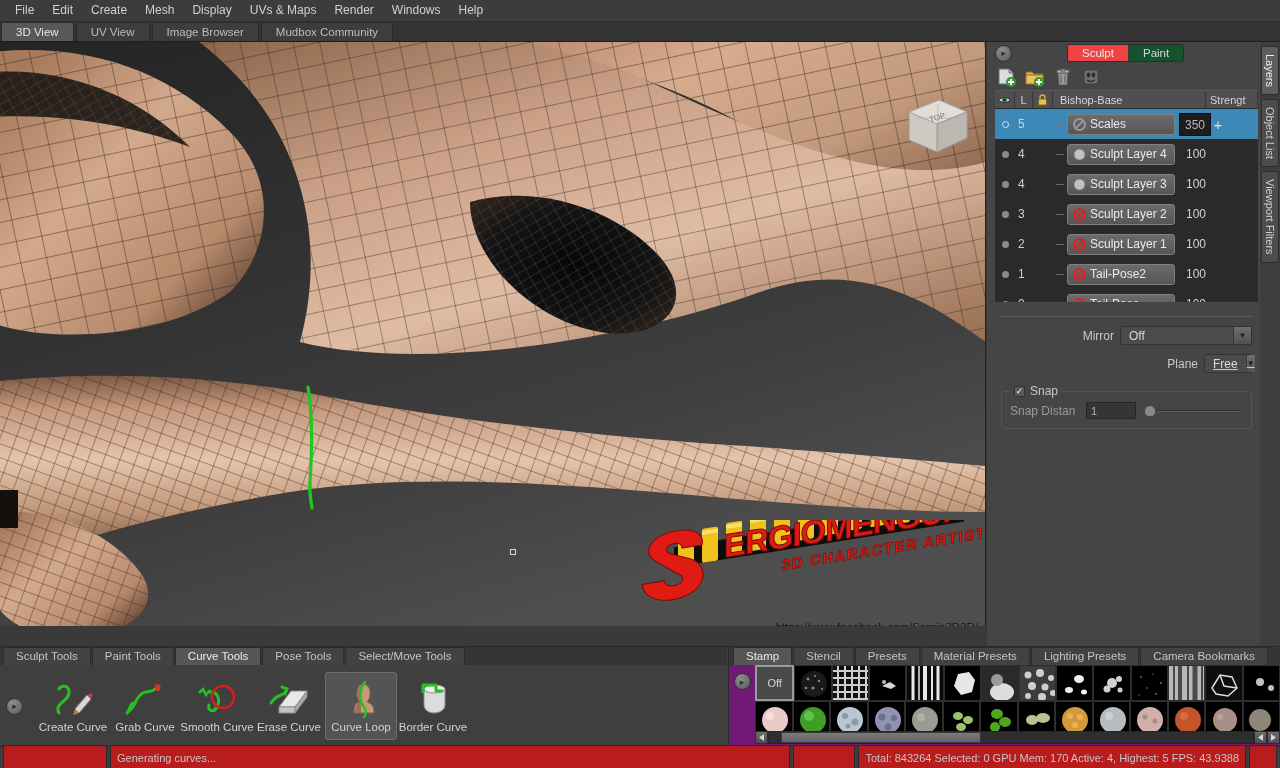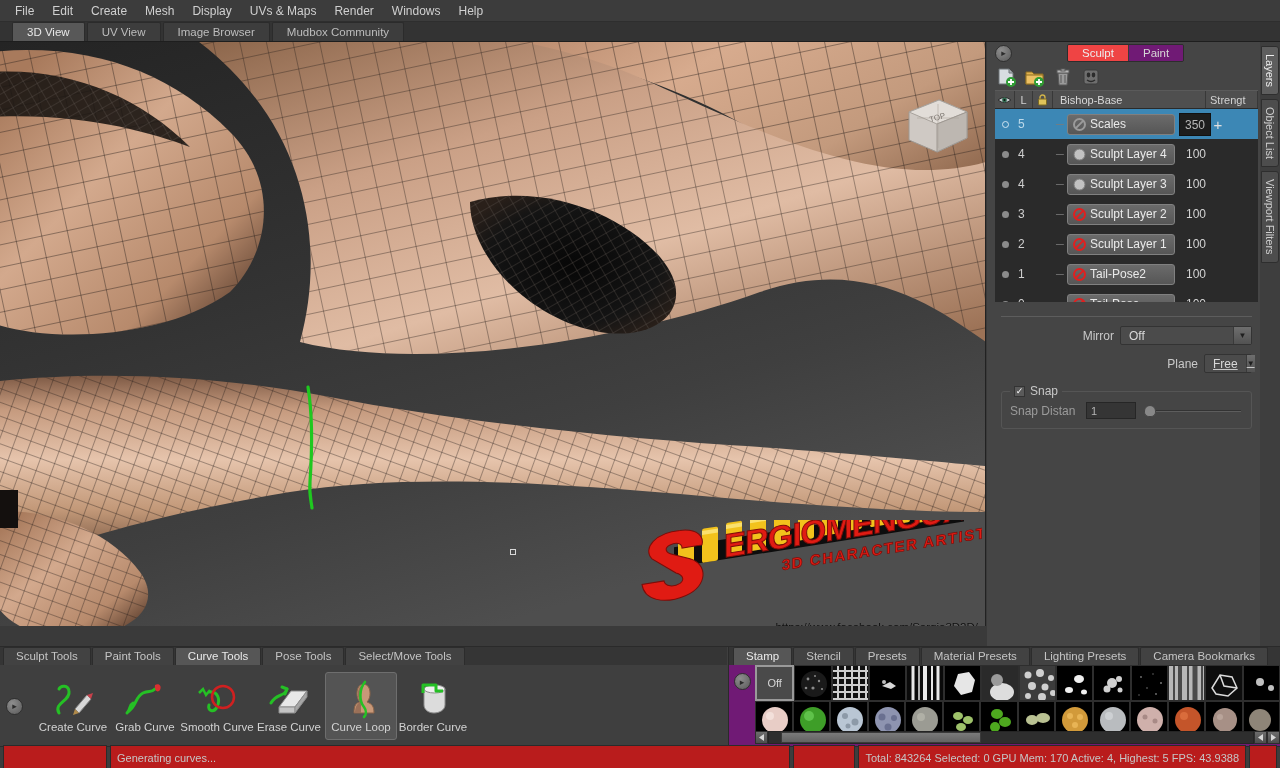--- a/index.html
+++ b/index.html
@@ -9,33 +9,33 @@
     font-family: "Liberation Sans", sans-serif;
     font-size: 12px;
     color: #c8c8c8;
     overflow: hidden;
     position: relative;
   }
 
   
   #menubar {
     height: 22px; background: #3c3c3c;
-    display: flex; align-items: center;
+    display: flex; align-items: flex-start;
     padding-left: 6px;
     border-bottom: 1px solid #2e2e2e;
   }
   .menu-item {
     padding: 3px 9px; color: #d0d0d0; font-size: 12px;
     cursor: default; white-space: nowrap;
   }
 
   
   #viewtabs {
     height: 20px; background: #333; display: flex;
-    align-items: center; padding-left: 12px;
+    align-items: center; padding-left: 1px;
     border-bottom: 1px solid #1e1e1e;
   }
   .vtab {
     padding: 3px 14px 3px 14px; font-size: 11.5px;
     background: #3d3d3d; color: #bdbdbd;
     border: 1px solid #2b2b2b; border-bottom: none;
     margin-right: 2px; border-radius: 2px 2px 0 0;
     cursor: default; height: 19px;
   }
   .vtab.active { background: #585858; color: #e8e8e8; }
@@ -85,21 +85,21 @@
     background: radial-gradient(circle at 35% 30%, #8e8e8e, #5a5a5a);
     border: 1px solid #2f2f2f; display: flex; align-items: center;
     justify-content: center; color: #2a2a2a; font-size: 9px; cursor: pointer;
     flex: none;
   }
   .seg-toggle {
     position: absolute; left: 72px; top: 2px;
     display: flex; border: 1px solid #2d2d2d; border-radius: 2px; overflow: hidden;
   }
   .seg {
-    padding: 2px 14px; font-size: 11.5px; background: #701a75; color: #d6d6d6;
+    padding: 2px 14px; font-size: 11.5px; background: #14532d; color: #d6d6d6;
     cursor: pointer;
   }
   .seg.active { background: #ef4444; color: #ececec; }
   .seg + .seg { border-left: 1px solid #3a3a3a; }
 
   .rp-tools { height: 26px; display: flex; align-items: center; gap: 6px; padding-left: 1px; }
   .tool-ico { width: 22px; height: 20px; cursor: pointer; }
 
   
   .layer-head {

